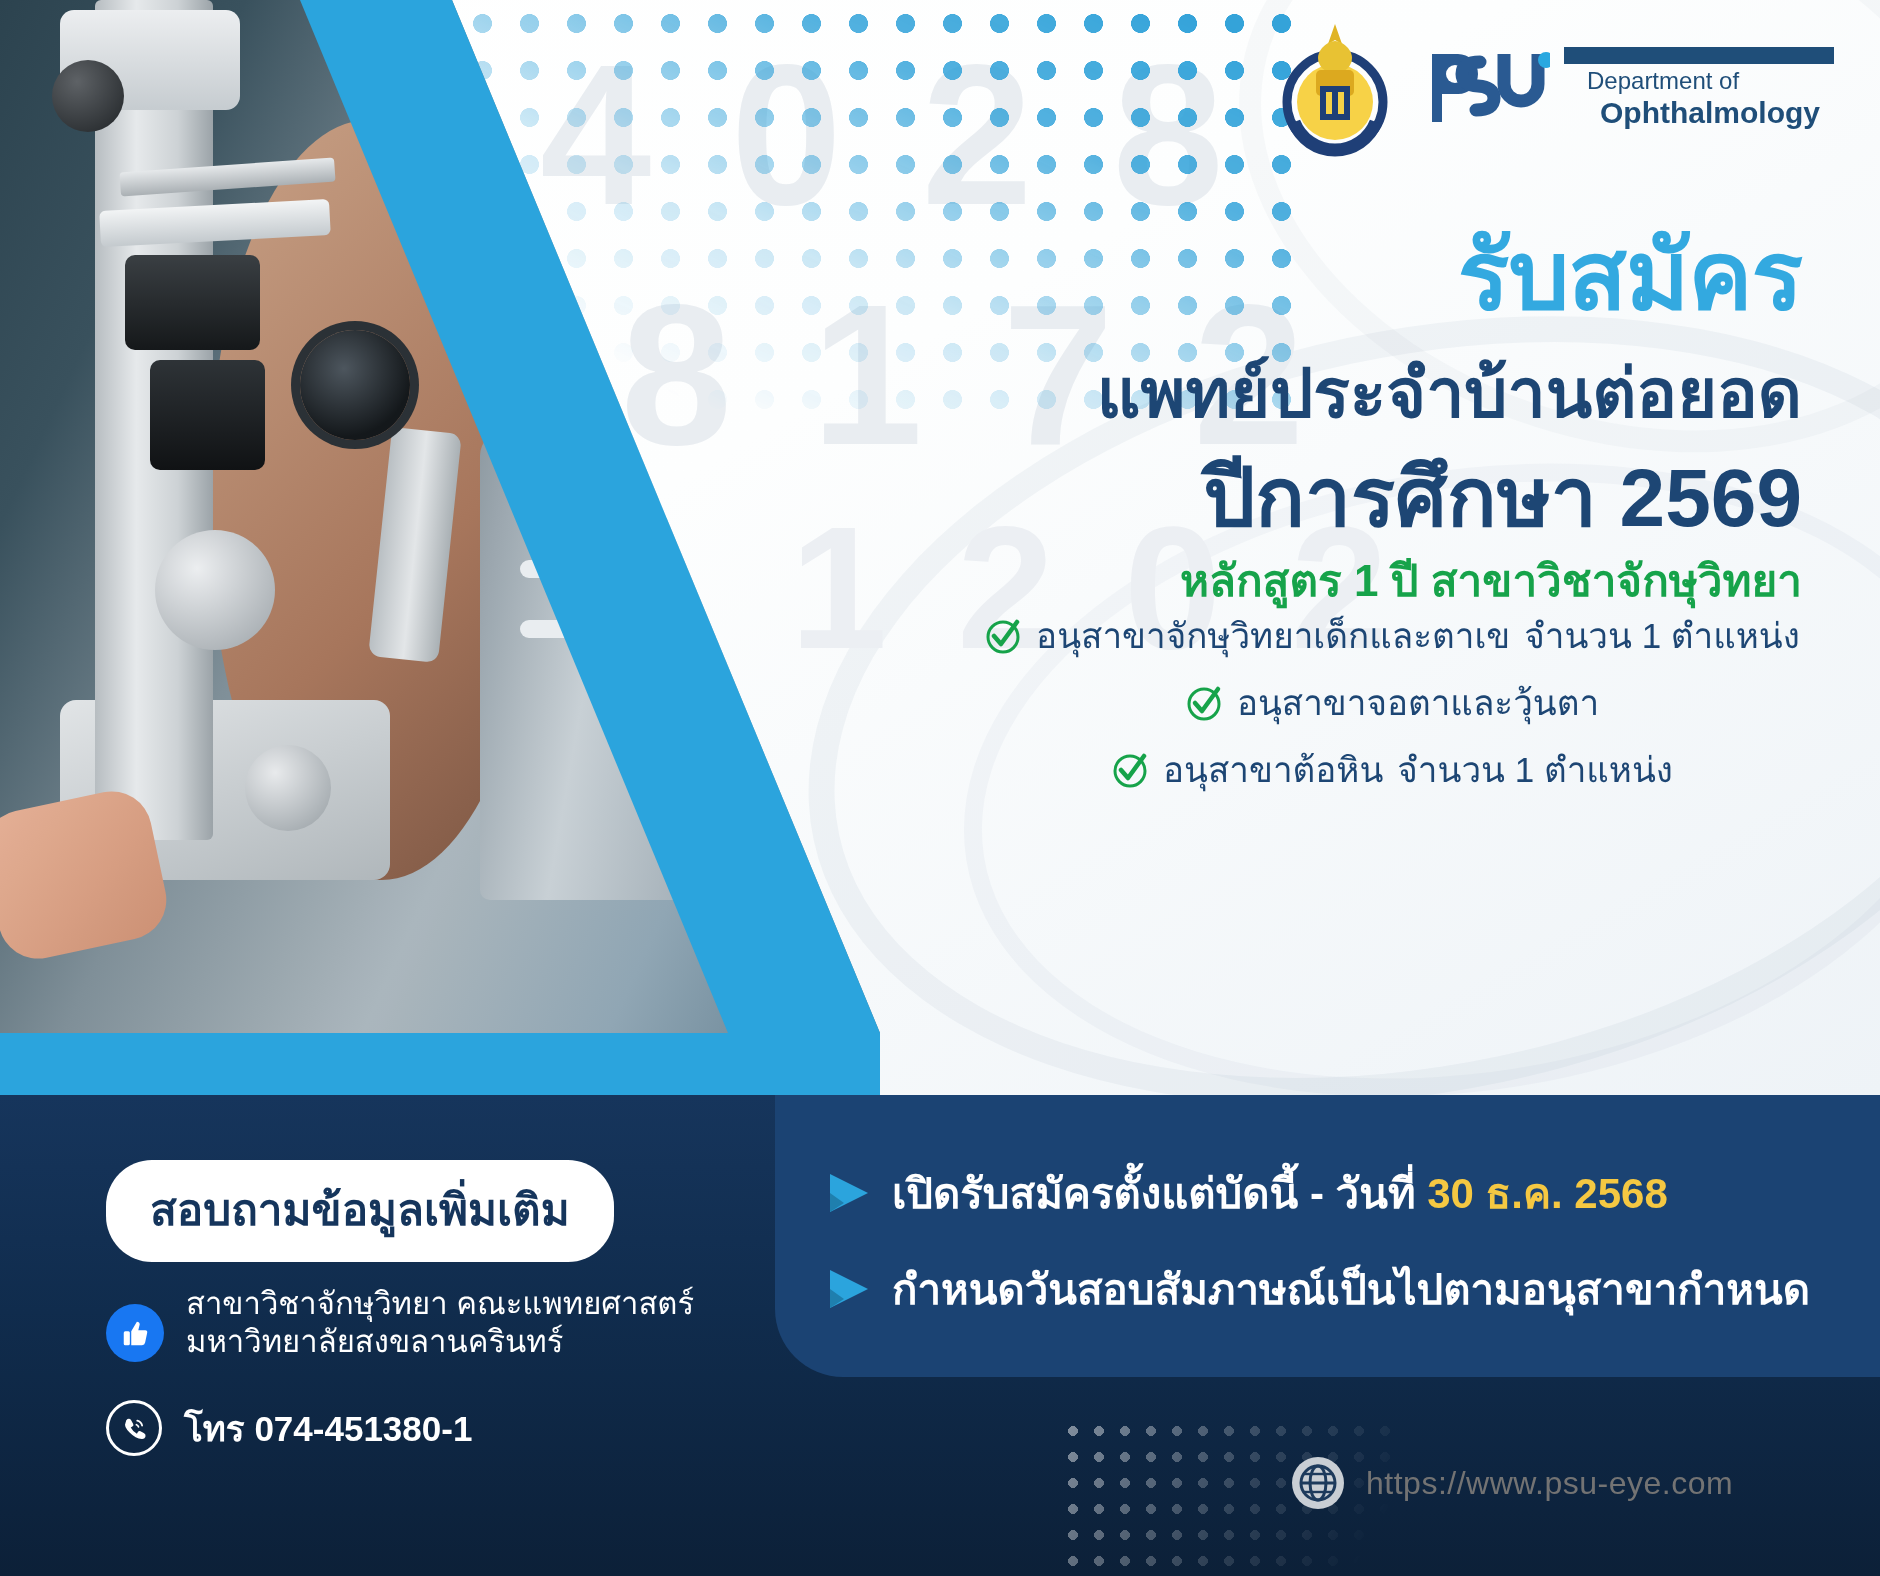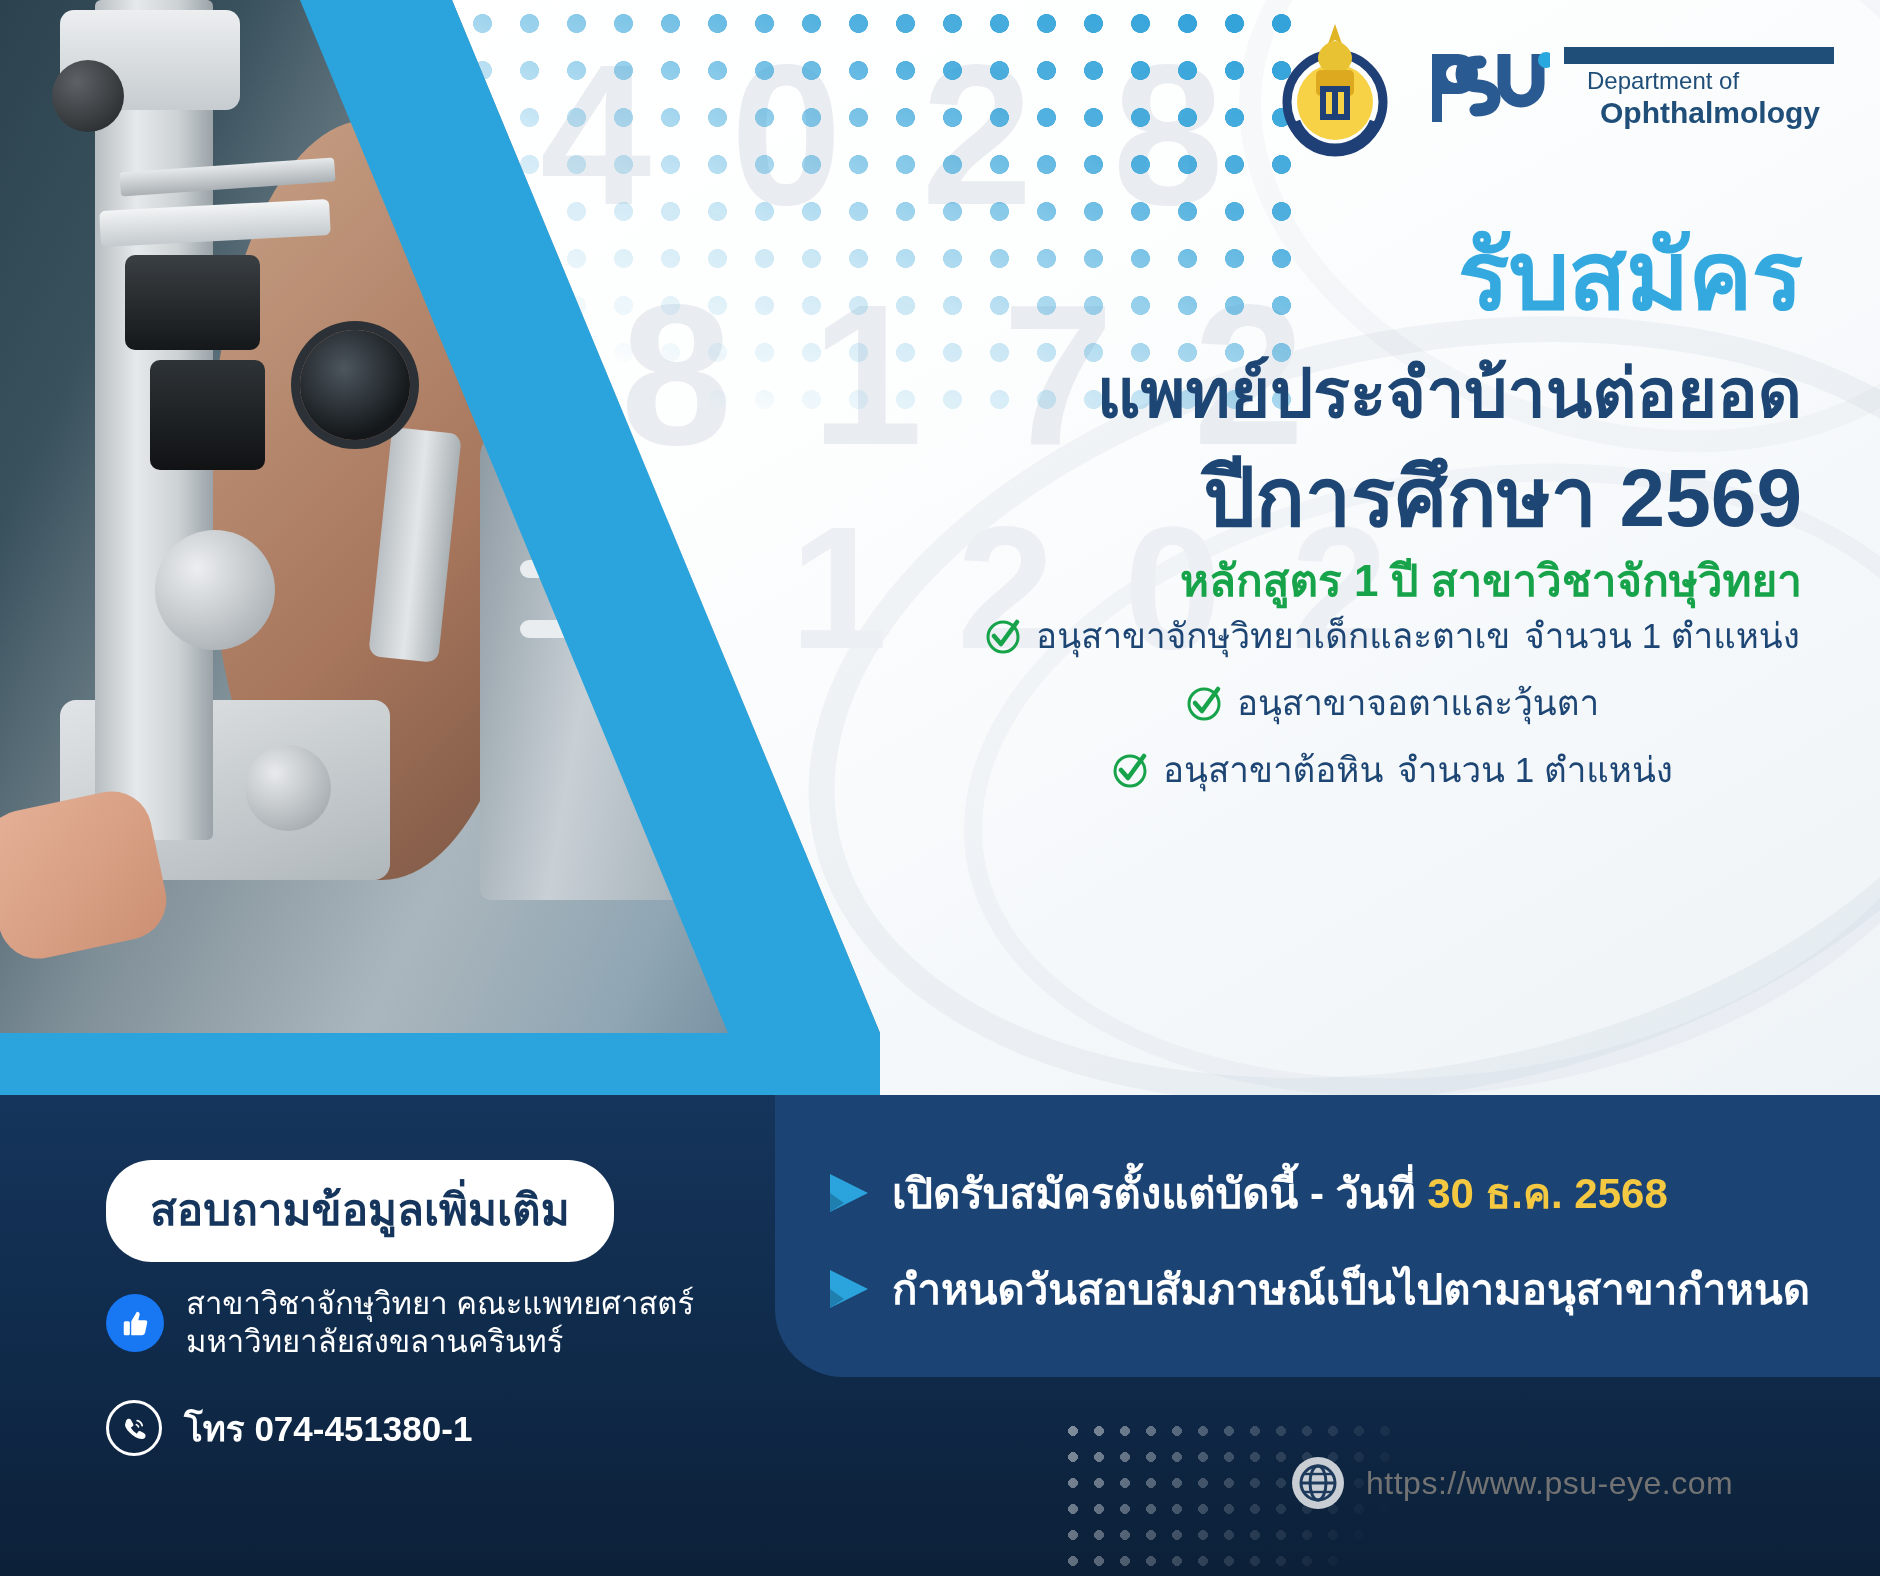--- a/index.html
+++ b/index.html
@@ -192,21 +192,21 @@
   }
 
   .ask-pill{
     position:absolute; left:106px; top:1160px;
     background:#ffffff; border-radius:46px;
     padding:14px 44px 18px;
     font-size:44px; font-weight:700; color:#15355c; white-space:nowrap;
   }
   .contact-row{
     position:absolute; left:106px; top:1285px;
-    display:flex; align-items:center; gap:22px;
+    display:flex; align-items:flex-end; gap:22px;
   }
   .fb-icon{
     width:58px; height:58px; border-radius:50%;
     background:#1877f2; display:flex; align-items:center; justify-content:center;
     flex:0 0 auto;
   }
   .contact-lines{ color:#ffffff; font-size:31px; line-height:1.24; }
   .tel-row{
     position:absolute; left:106px; top:1400px;
     display:flex; align-items:center; gap:22px;

